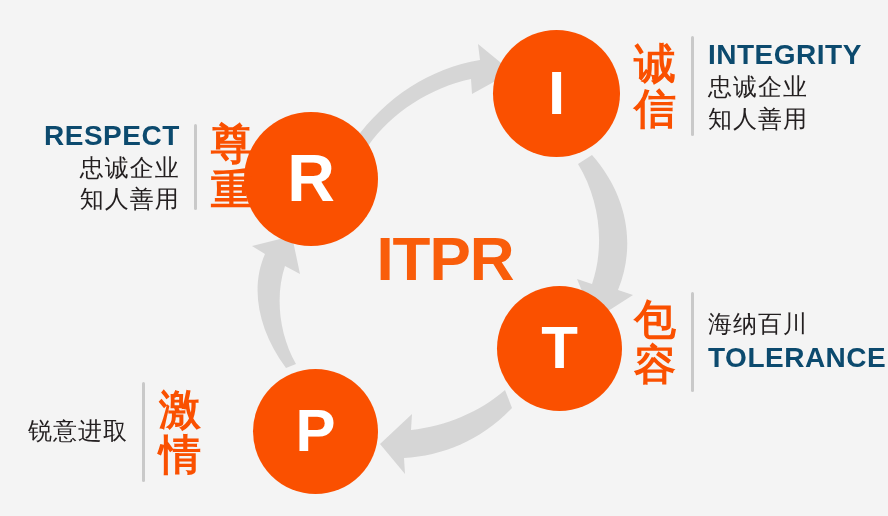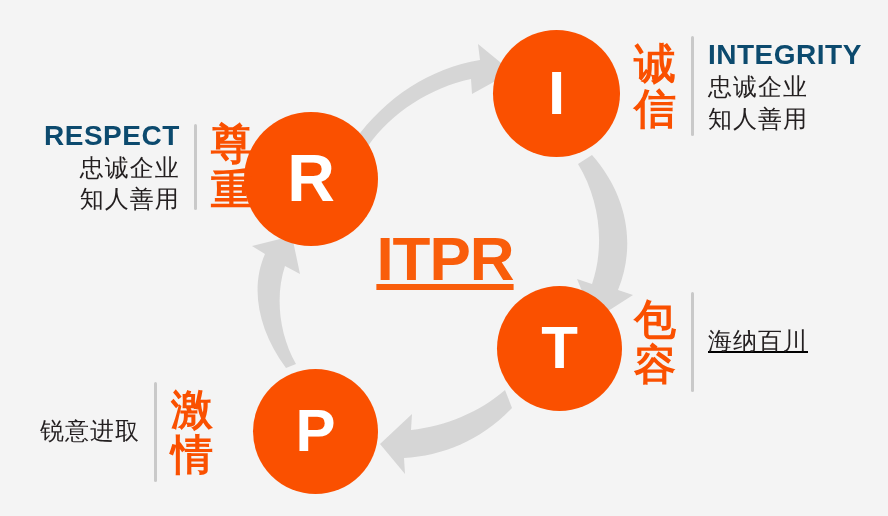--- a/index.html
+++ b/index.html
@@ -32,21 +32,20 @@
   #node-p{left:253px;top:369px;width:125px;height:125px;}
   #node-p span{font-size:60px;}
 
   
   #center-word{
     position:absolute;left:375px;top:228px;width:140px;
     text-align:center;
     font-size:62px;font-weight:bold;letter-spacing:-1px;
     color:#f95d0a;
     line-height:1;
-    text-decoration:underline;
   }
 
   
   #arrows{position:absolute;left:0;top:0;width:888px;height:516px;}
 
   
   .label-block{position:absolute;display:flex;align-items:center;}
   .cn-big{
     color:#fa5000;font-weight:bold;font-size:42px;line-height:1.08;
     letter-spacing:1px;
@@ -72,25 +71,25 @@
   #block-respect .divider{height:86px;margin:0 14px;}
   #block-respect .cn-big{text-align:center;}
 
   
   #block-integrity{left:634px;top:36px;}
   #block-integrity .detail{align-items:flex-start;text-align:left;}
   #block-integrity .divider{height:100px;margin:0 14px;}
 
   
   #block-tolerance{left:634px;top:292px;}
-  #block-tolerance .detail{align-items:flex-start;text-align:center;text-decoration:underline;}
+  #block-tolerance .detail{align-items:flex-start;text-align:center;}
   #block-tolerance .divider{height:100px;margin:0 14px;}
 
   
-  #block-passion{left:40px;top:382px;}
+  #block-passion{left:28px;top:382px;}
   #block-passion .detail{align-items:flex-end;text-align:right;}
   #block-passion .divider{height:100px;margin:0 14px;}
 </style>
 </head>
 <body>
 
 <div id="stage">
 
   <svg id="arrows" viewBox="0 0 888 516" width="888" height="516" aria-hidden="true">
 
@@ -149,20 +148,21 @@
   </div>
 
   <div class="label-block" id="block-tolerance">
     <div class="cn-big">
       <div>包</div>
       <div>容</div>
     </div>
     <div class="divider"></div>
     <div class="detail">
       <div class="cn">海纳百川</div>
+      <div class="en">TOLERANCE</div>
     </div>
   </div>
 
   <div class="label-block" id="block-passion">
     <div class="detail">
       <div class="cn">锐意进取</div>
     </div>
     <div class="divider"></div>
     <div class="cn-big">
       <div>激</div>

